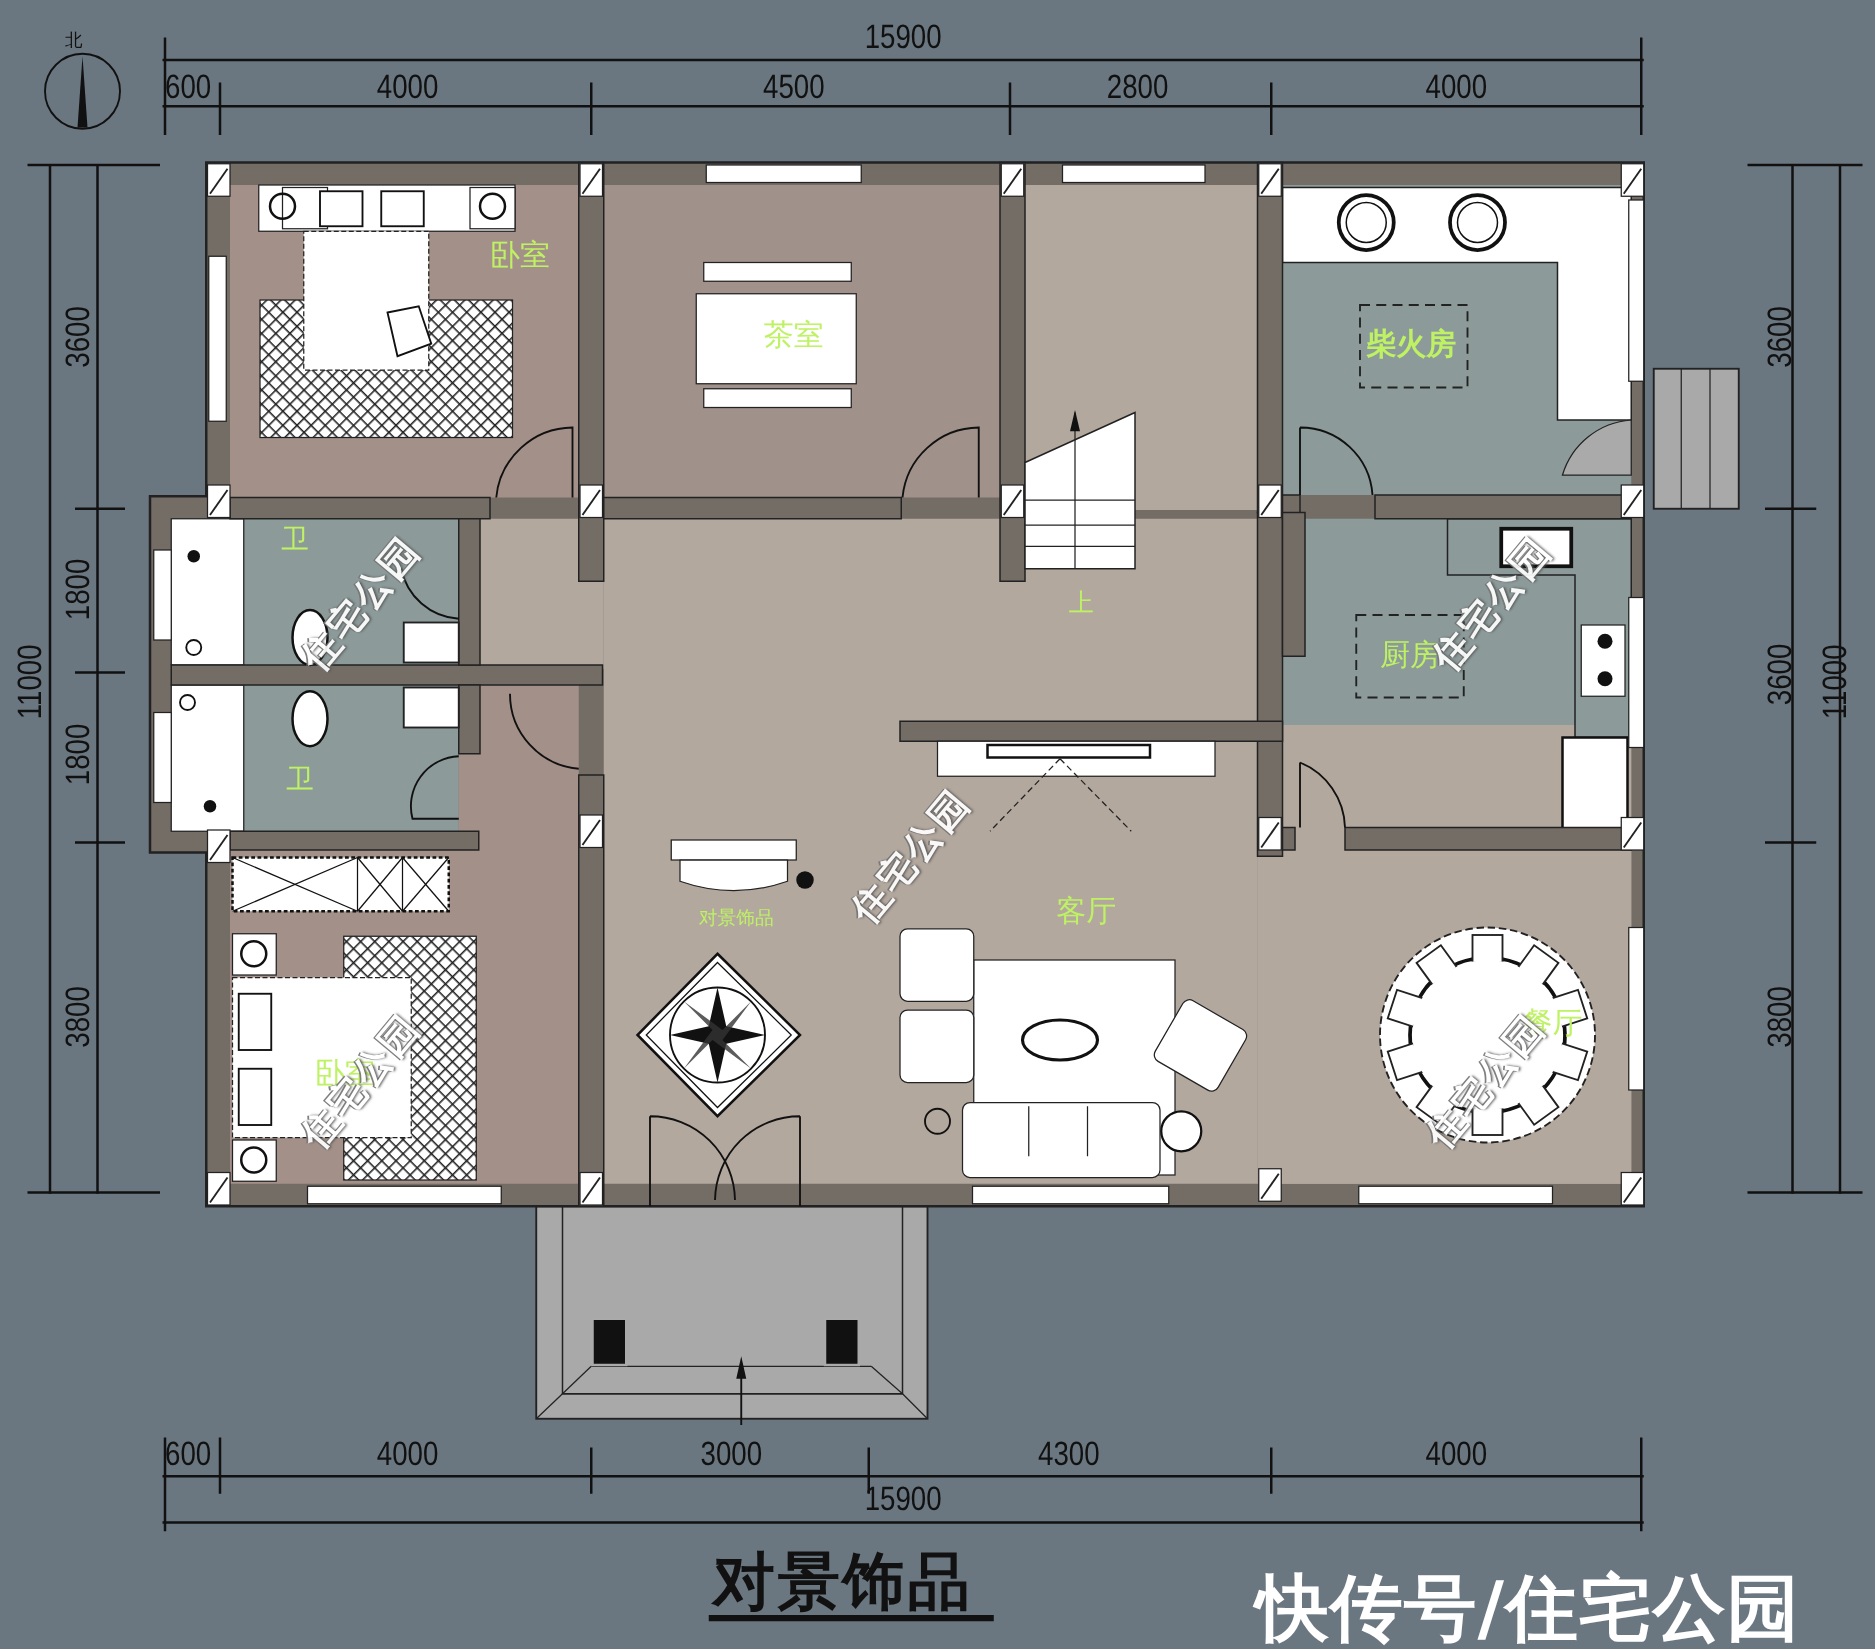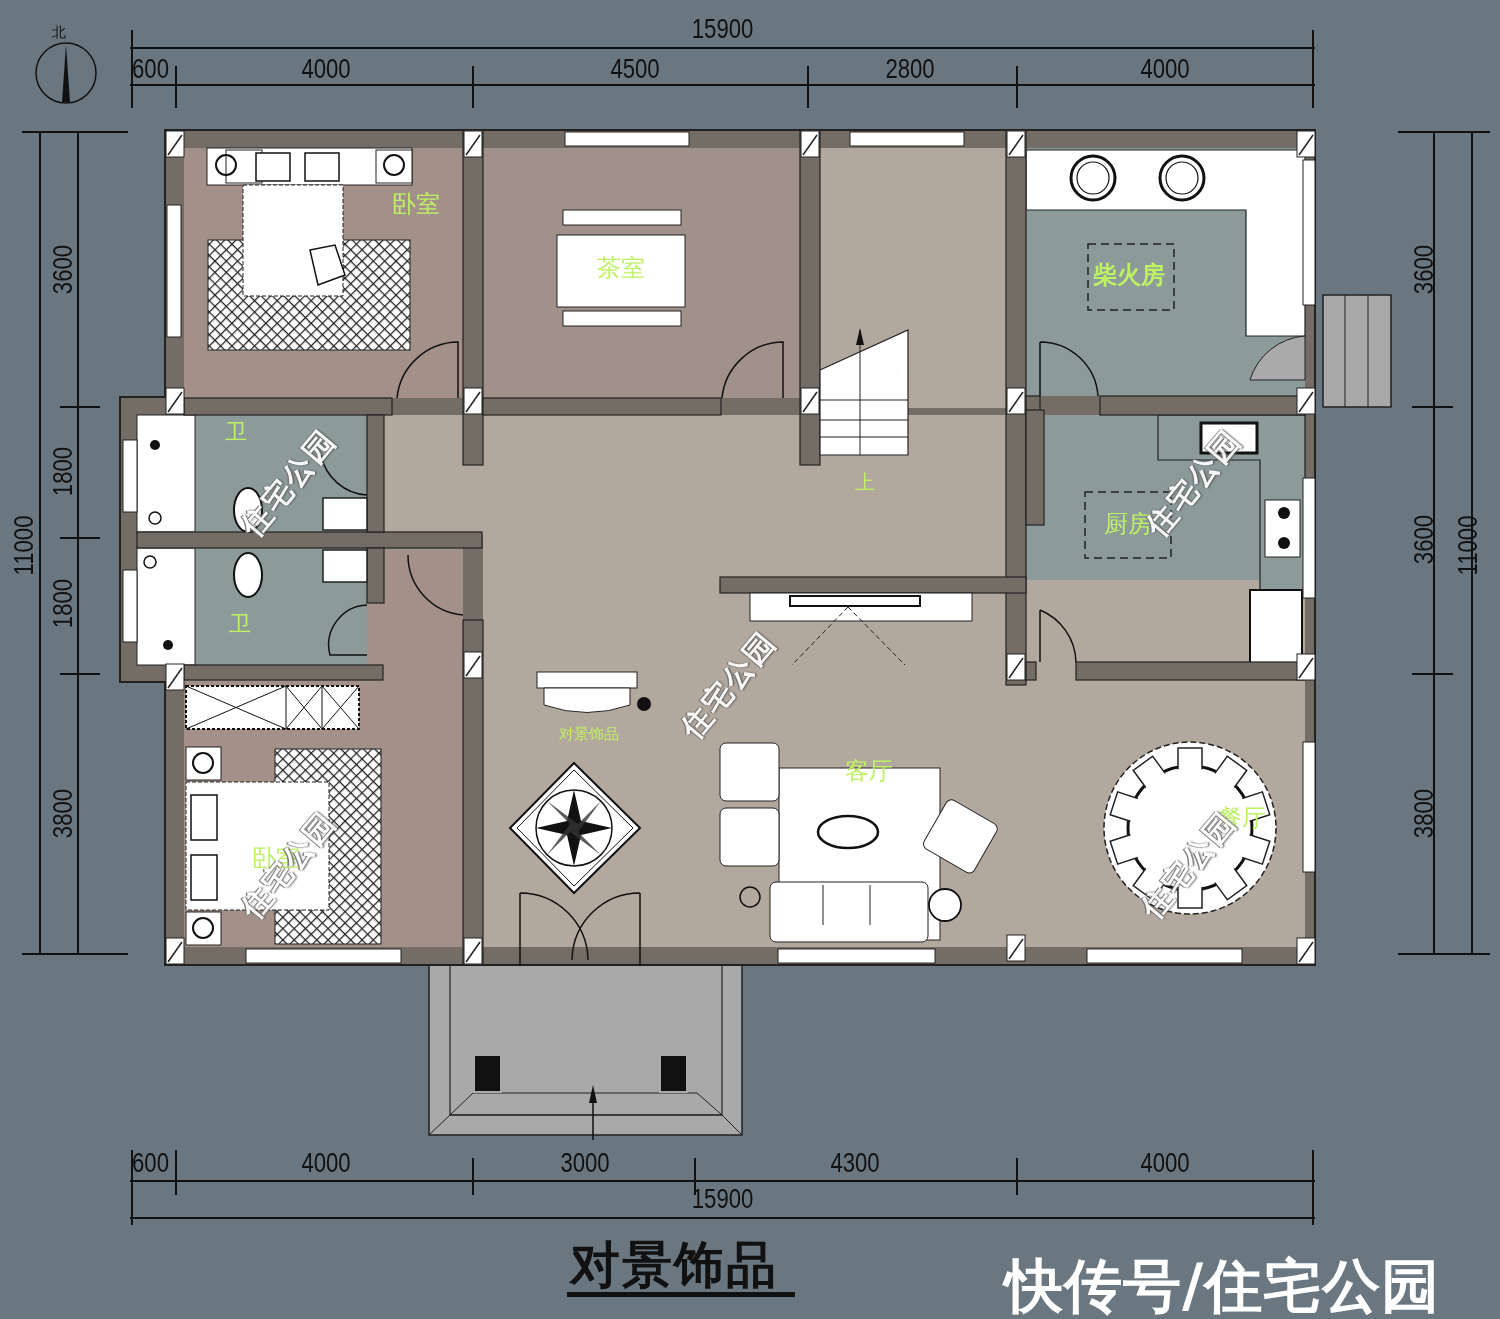--- a/index.html
+++ b/index.html
@@ -327,27 +327,27 @@
 <div class="dimv" style="left:33px;top:590px;">1800</div>
 <div class="dimv" style="left:33px;top:800px;">3800</div>
 <div class="dimv" style="left:-12px;top:532px;">11000</div>
 
 <div class="dimv" style="left:1394px;top:256px;">3600</div>
 <div class="dimv" style="left:1394px;top:526px;">3600</div>
 <div class="dimv" style="left:1394px;top:800px;">3800</div>
 <div class="dimv" style="left:1432px;top:532px;">11000</div>
 
 <div class="lbl room" style="left:392px;top:192px;">卧室</div>
-<div class="lbl room" style="left:597px;top:256px;text-align:right;">茶室</div>
+<div class="lbl room" style="left:611px;top:256px;text-align:right;">茶室</div>
 <div class="lbl room" style="left:1093px;top:263px;font-weight:bold;">柴火房</div>
 <div class="lbl" style="left:225px;top:421px;font-size:22px;">卫</div>
 <div class="lbl" style="left:229px;top:613px;font-size:22px;">卫</div>
 <div class="lbl room" style="left:1104px;top:512px;">厨房</div>
 <div class="lbl room" style="left:252px;top:846px;">卧室</div>
-<div class="lbl room" style="left:845px;top:759px;">客厅</div>
+<div class="lbl room" style="left:845px;top:717px;">客厅</div>
 <div class="lbl room" style="left:1175px;top:806px;margin-left:43px;">餐厅</div>
 <div class="lbl small" style="left:559px;top:727px;text-align:center;">对景饰品</div>
 <div class="lbl" style="left:855px;top:472px;font-size:20px;">上</div>
 
 <div class="wm" style="left:225px;top:463px;">住宅公园</div>
 <div class="wm" style="left:1130px;top:463px;">住宅公园</div>
 <div class="wm" style="left:665px;top:665px;">住宅公园</div>
 <div class="wm" style="left:225px;top:845px;">住宅公园</div>
 <div class="wm" style="left:1125px;top:845px;">住宅公园</div>
 

